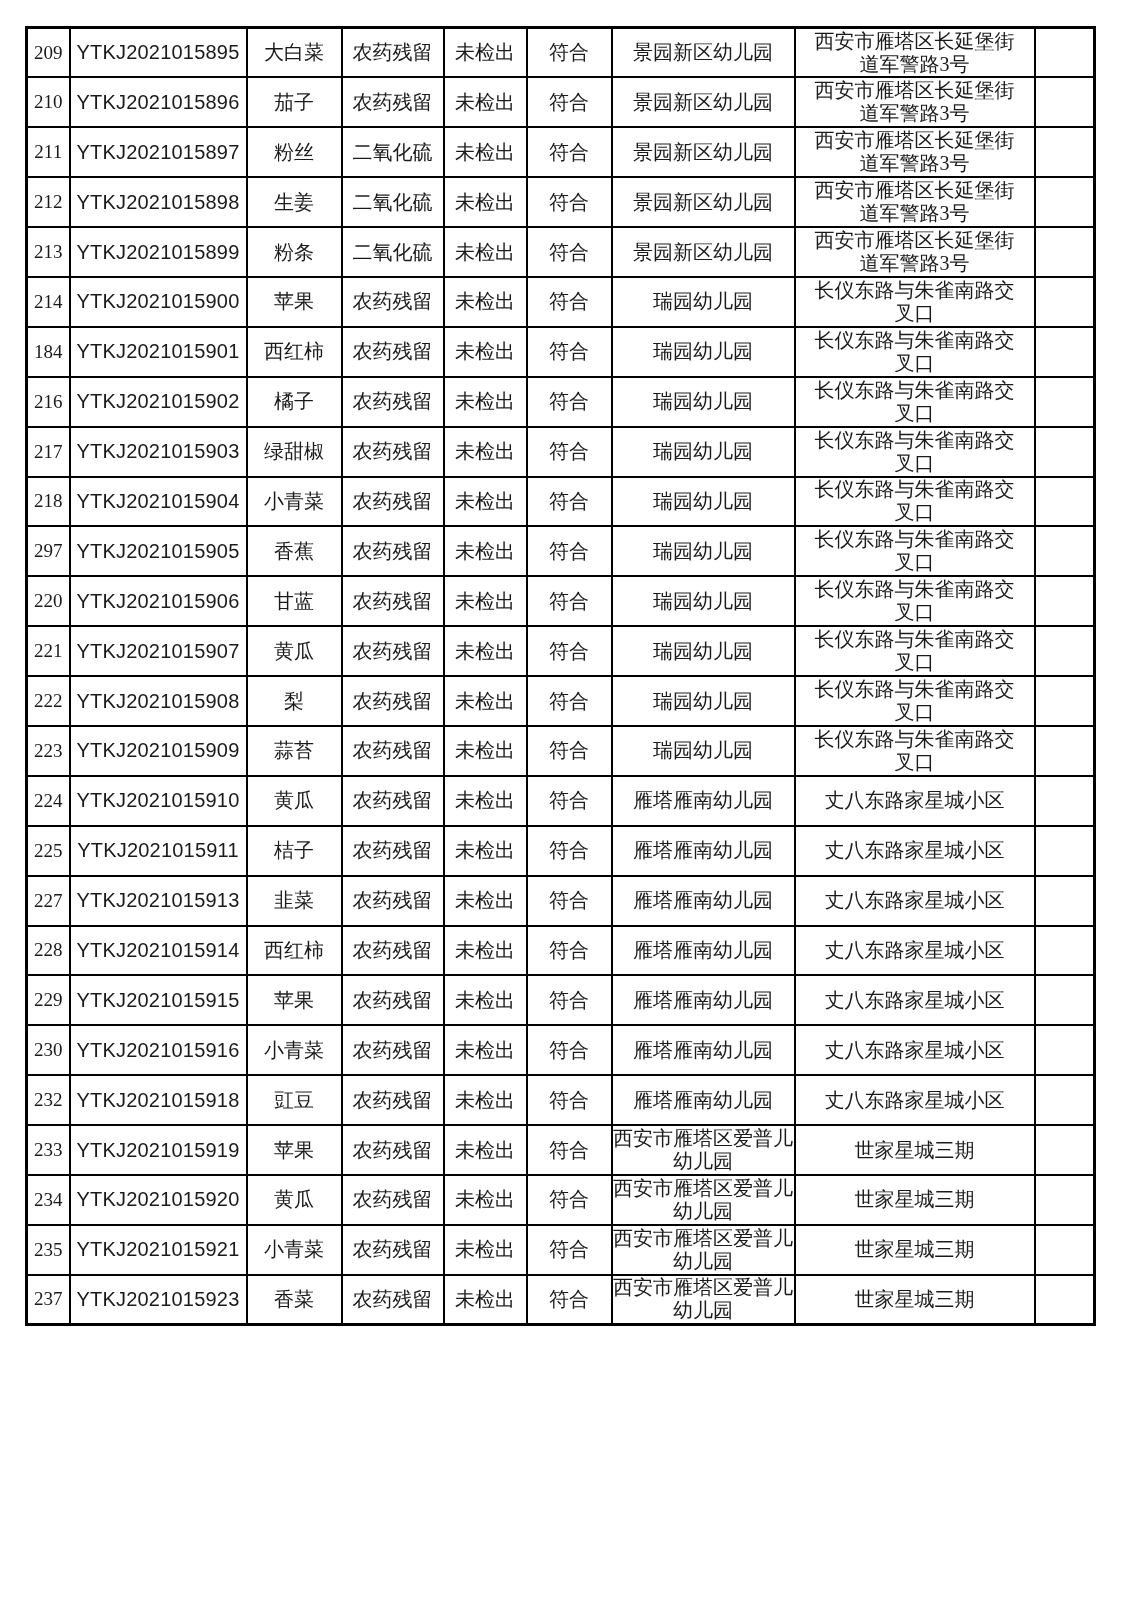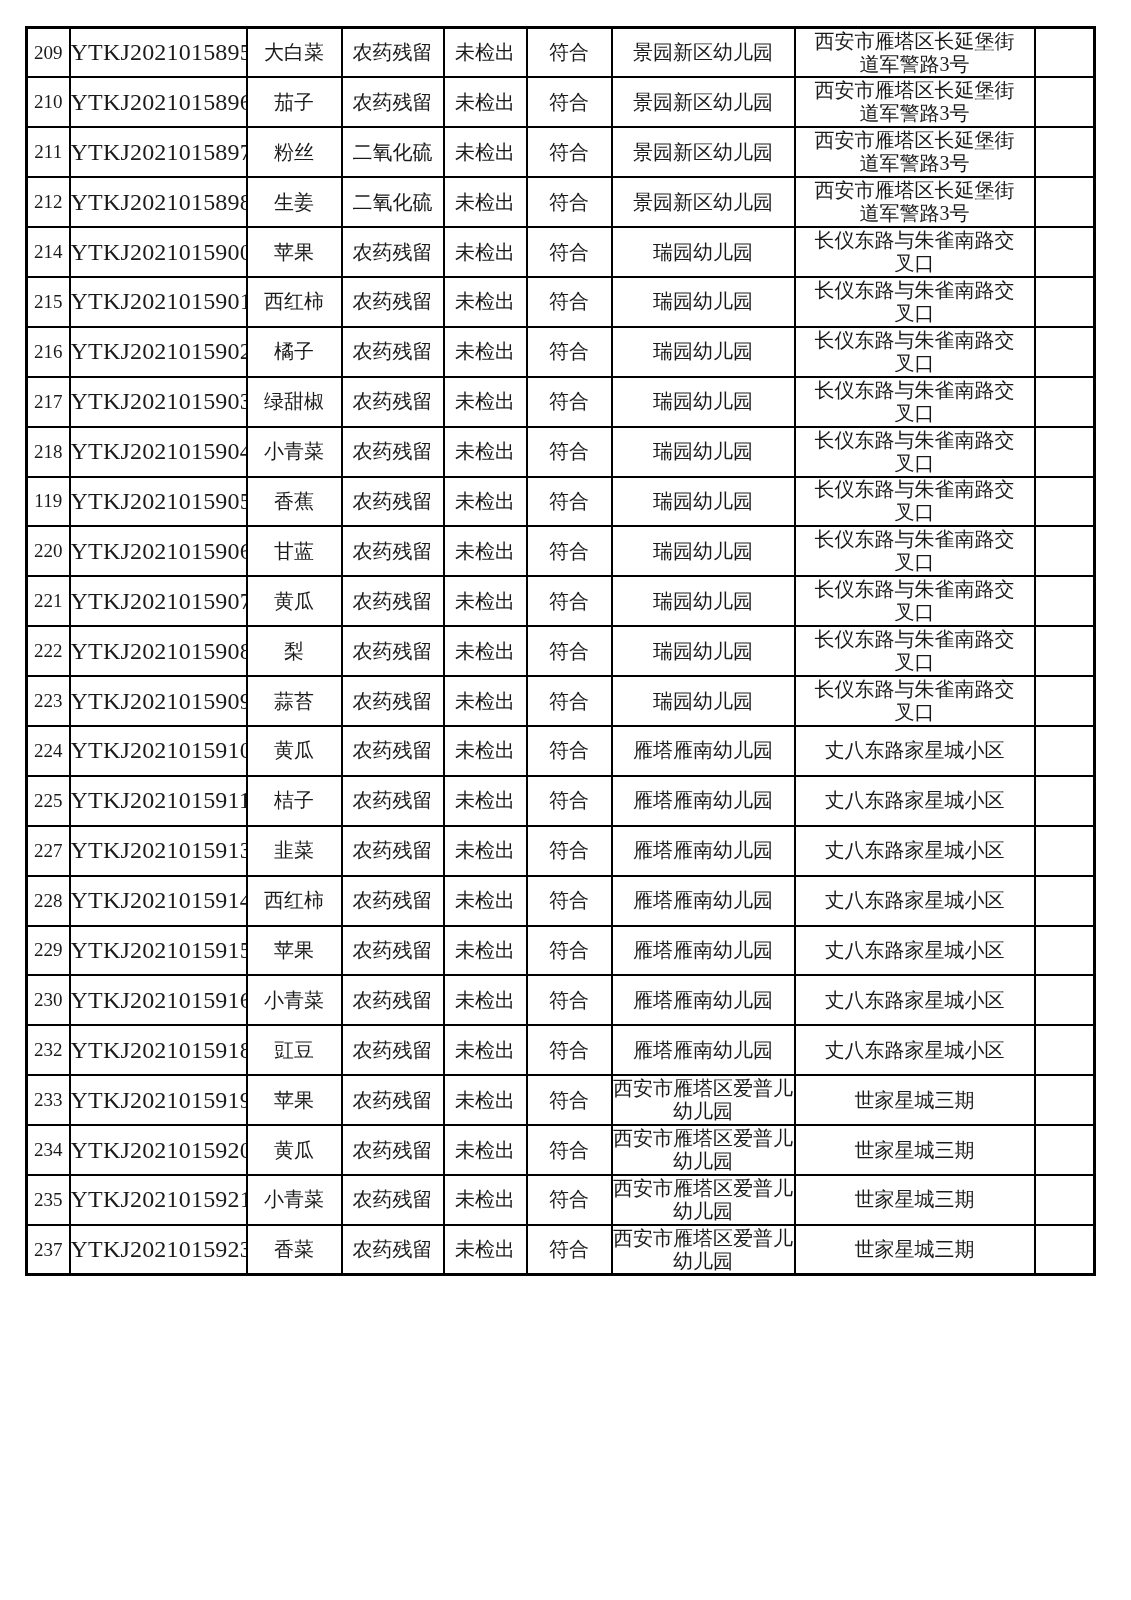--- a/index.html
+++ b/index.html
@@ -33,22 +33,22 @@
     vertical-align: middle;
     color: #1a1a1a;
     padding: 0;
     overflow: hidden;
   }
   .c-no {
     font-size: 19px;
     font-family: "Liberation Serif", serif;
   }
   .c-id {
-    font-size: 24px;
-    font-family: Liberation Serif, serif;
+    font-size: 20px;
+    font-family: Liberation Sans, sans-serif;
     letter-spacing: 0.2px;
   }
   .c-cn {
     font-size: 20px;
     font-family: "Liberation Serif", serif;
     white-space: nowrap;
   }
   .c-pre {
     white-space: pre;
     line-height: 23px;
@@ -113,33 +113,45 @@
           <td class="c-cn">生姜</td>
           <td class="c-cn">二氧化硫</td>
           <td class="c-cn">未检出</td>
           <td class="c-cn">符合</td>
           <td class="c-cn c-pre">景园新区幼儿园</td>
           <td class="c-cn c-pre">西安市雁塔区长延堡街
 道军警路3号</td>
           <td class="c-cn"></td>
         </tr>
         <tr>
+          <td class="c-no">213</td>
+          <td class="c-id">YTKJ2021015899</td>
+          <td class="c-cn">粉条</td>
+          <td class="c-cn">二氧化硫</td>
+          <td class="c-cn">未检出</td>
+          <td class="c-cn">符合</td>
+          <td class="c-cn c-pre">景园新区幼儿园</td>
+          <td class="c-cn c-pre">西安市雁塔区长延堡街
+道军警路3号</td>
+          <td class="c-cn"></td>
+        </tr>
+        <tr>
           <td class="c-no">214</td>
           <td class="c-id">YTKJ2021015900</td>
           <td class="c-cn">苹果</td>
           <td class="c-cn">农药残留</td>
           <td class="c-cn">未检出</td>
           <td class="c-cn">符合</td>
           <td class="c-cn c-pre">瑞园幼儿园</td>
           <td class="c-cn c-pre">长仪东路与朱雀南路交
 叉口</td>
           <td class="c-cn"></td>
         </tr>
         <tr>
-          <td class="c-no">215</td>
+          <td class="c-no">184</td>
           <td class="c-id">YTKJ2021015901</td>
           <td class="c-cn">西红柿</td>
           <td class="c-cn">农药残留</td>
           <td class="c-cn">未检出</td>
           <td class="c-cn">符合</td>
           <td class="c-cn c-pre">瑞园幼儿园</td>
           <td class="c-cn c-pre">长仪东路与朱雀南路交
 叉口</td>
           <td class="c-cn"></td>
         </tr>
@@ -173,21 +185,21 @@
           <td class="c-cn">小青菜</td>
           <td class="c-cn">农药残留</td>
           <td class="c-cn">未检出</td>
           <td class="c-cn">符合</td>
           <td class="c-cn c-pre">瑞园幼儿园</td>
           <td class="c-cn c-pre">长仪东路与朱雀南路交
 叉口</td>
           <td class="c-cn"></td>
         </tr>
         <tr>
-          <td class="c-no">119</td>
+          <td class="c-no">297</td>
           <td class="c-id">YTKJ2021015905</td>
           <td class="c-cn">香蕉</td>
           <td class="c-cn">农药残留</td>
           <td class="c-cn">未检出</td>
           <td class="c-cn">符合</td>
           <td class="c-cn c-pre">瑞园幼儿园</td>
           <td class="c-cn c-pre">长仪东路与朱雀南路交
 叉口</td>
           <td class="c-cn"></td>
         </tr>

